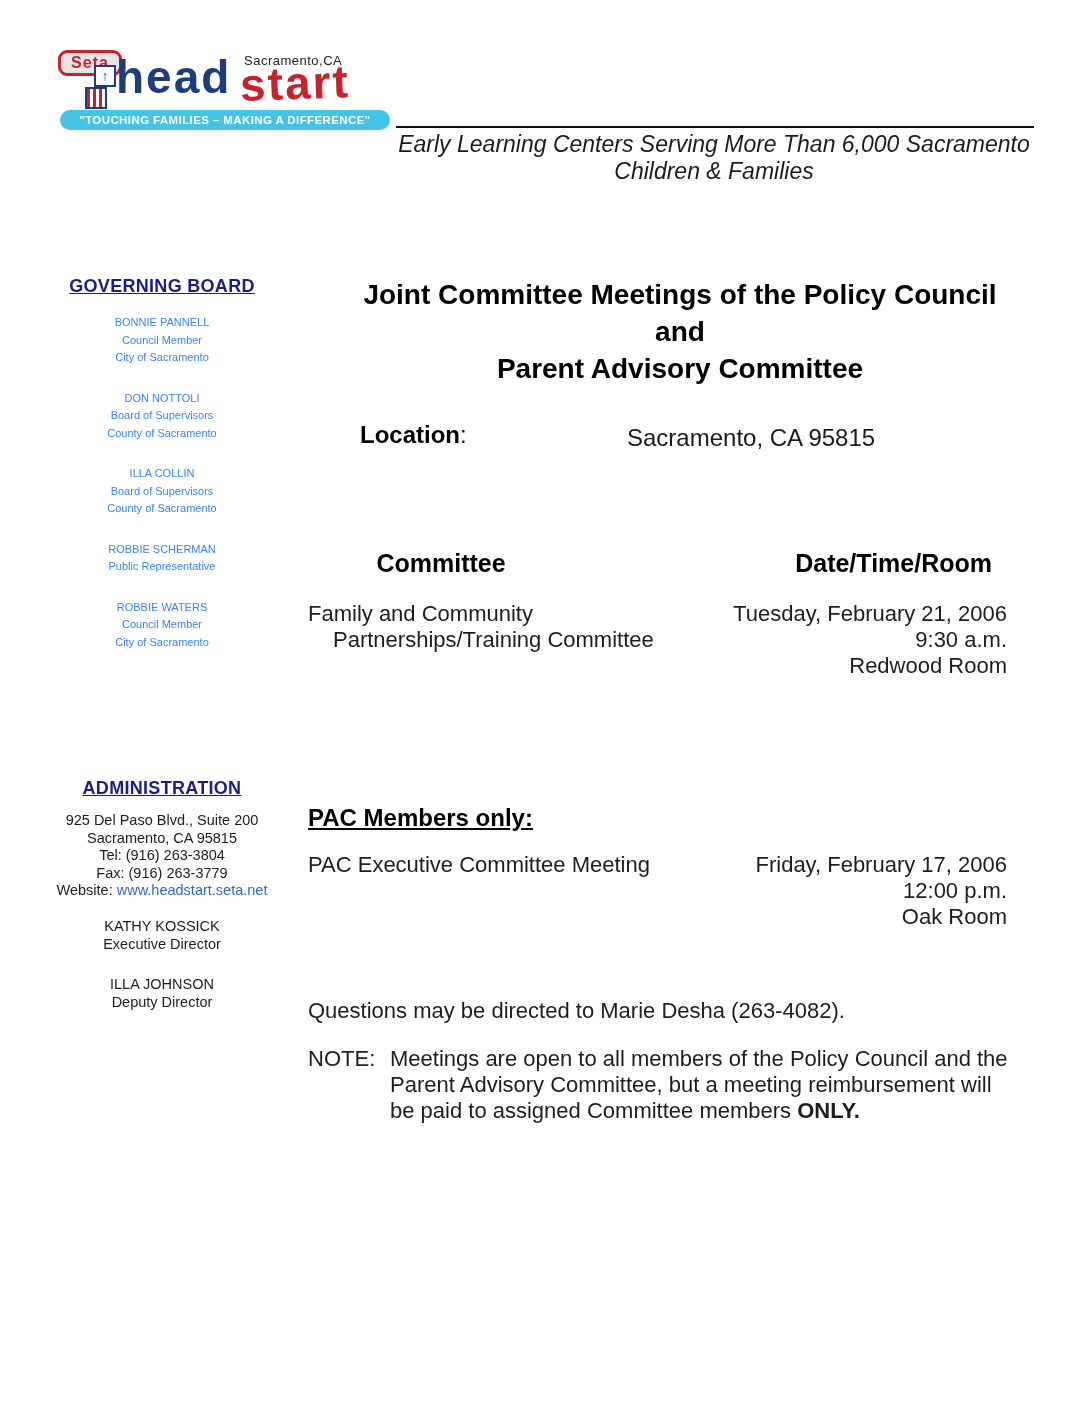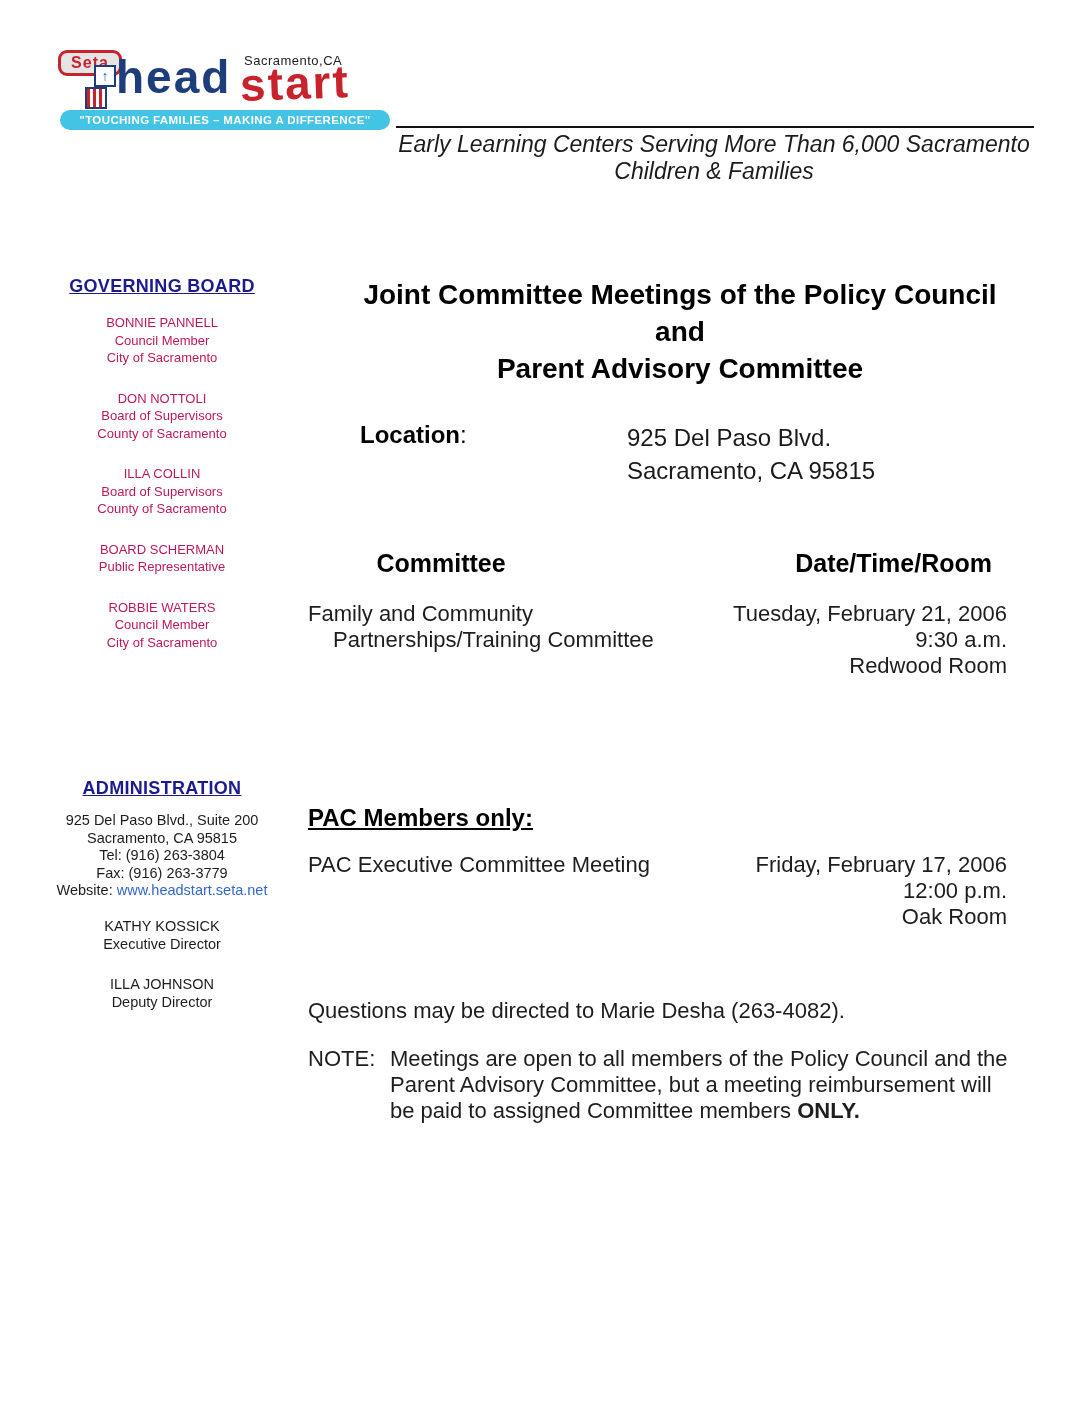--- a/index.html
+++ b/index.html
@@ -43,21 +43,21 @@
     position:absolute;left:392px;top:131px;width:644px;
     font-size:23px;font-style:italic;color:#1b1b1b;text-align:center;
   }
   
   .sidebar{position:absolute;left:42px;top:0;width:240px;text-align:center;}
   .side-heading{
     color:#1b1b8f;font-weight:bold;font-size:18px;text-decoration:underline;letter-spacing:0.3px;
   }
   .gb-title{position:absolute;left:0;top:276px;width:240px;}
   .members{position:absolute;left:0;top:314px;width:240px;}
-  .member{margin-bottom:23px;font-size:13px;line-height:17.5px;color:#be185d;}
+  .member{margin-bottom:23px;font-size:11px;line-height:17.5px;color:#3b82f6;}
   .adm-title{position:absolute;left:0;top:778px;width:240px;}
   .adm-block{position:absolute;left:0;top:812px;width:240px;font-size:14.5px;line-height:17.5px;}
   .weblink{color:#3366cc;text-decoration:none;cursor:pointer;}
   .staff1{position:absolute;left:0;top:918px;width:240px;font-size:14.5px;line-height:17.5px;}
   .staff2{position:absolute;left:0;top:976px;width:240px;font-size:14.5px;line-height:17.5px;}
   
   .doc-title{
     position:absolute;left:300px;top:276px;width:760px;
     font-size:28px;font-weight:bold;line-height:37px;text-align:center;color:#000;
   }
@@ -124,21 +124,21 @@
         <div>DON NOTTOLI</div>
         <div>Board of Supervisors</div>
         <div>County of Sacramento</div>
       </div>
       <div class="member">
         <div>ILLA COLLIN</div>
         <div>Board of Supervisors</div>
         <div>County of Sacramento</div>
       </div>
       <div class="member">
-        <div>BOARD SCHERMAN</div>
+        <div>ROBBIE SCHERMAN</div>
         <div>Public Representative</div>
       </div>
       <div class="member">
         <div>ROBBIE WATERS</div>
         <div>Council Member</div>
         <div>City of Sacramento</div>
       </div>
     </div>
 
     <div class="side-heading adm-title">ADMINISTRATION</div>
@@ -163,21 +163,20 @@
 
   <div class="doc-title">
     <div>Joint Committee Meetings of the Policy Council</div>
     <div>and</div>
     <div>Parent Advisory Committee</div>
   </div>
 
   <div class="location-row">
     <div class="loc-label"><b>Location</b><span>:</span></div>
     <div class="loc-value">
-      <div>925 Del Paso Blvd.</div>
       <div>Sacramento, CA 95815</div>
     </div>
   </div>
 
   <div class="sched-headers">
     <div class="sched-h-left">Committee</div>
     <div class="sched-h-right">Date/Time/Room</div>
   </div>
 
   <div class="sched-row">

